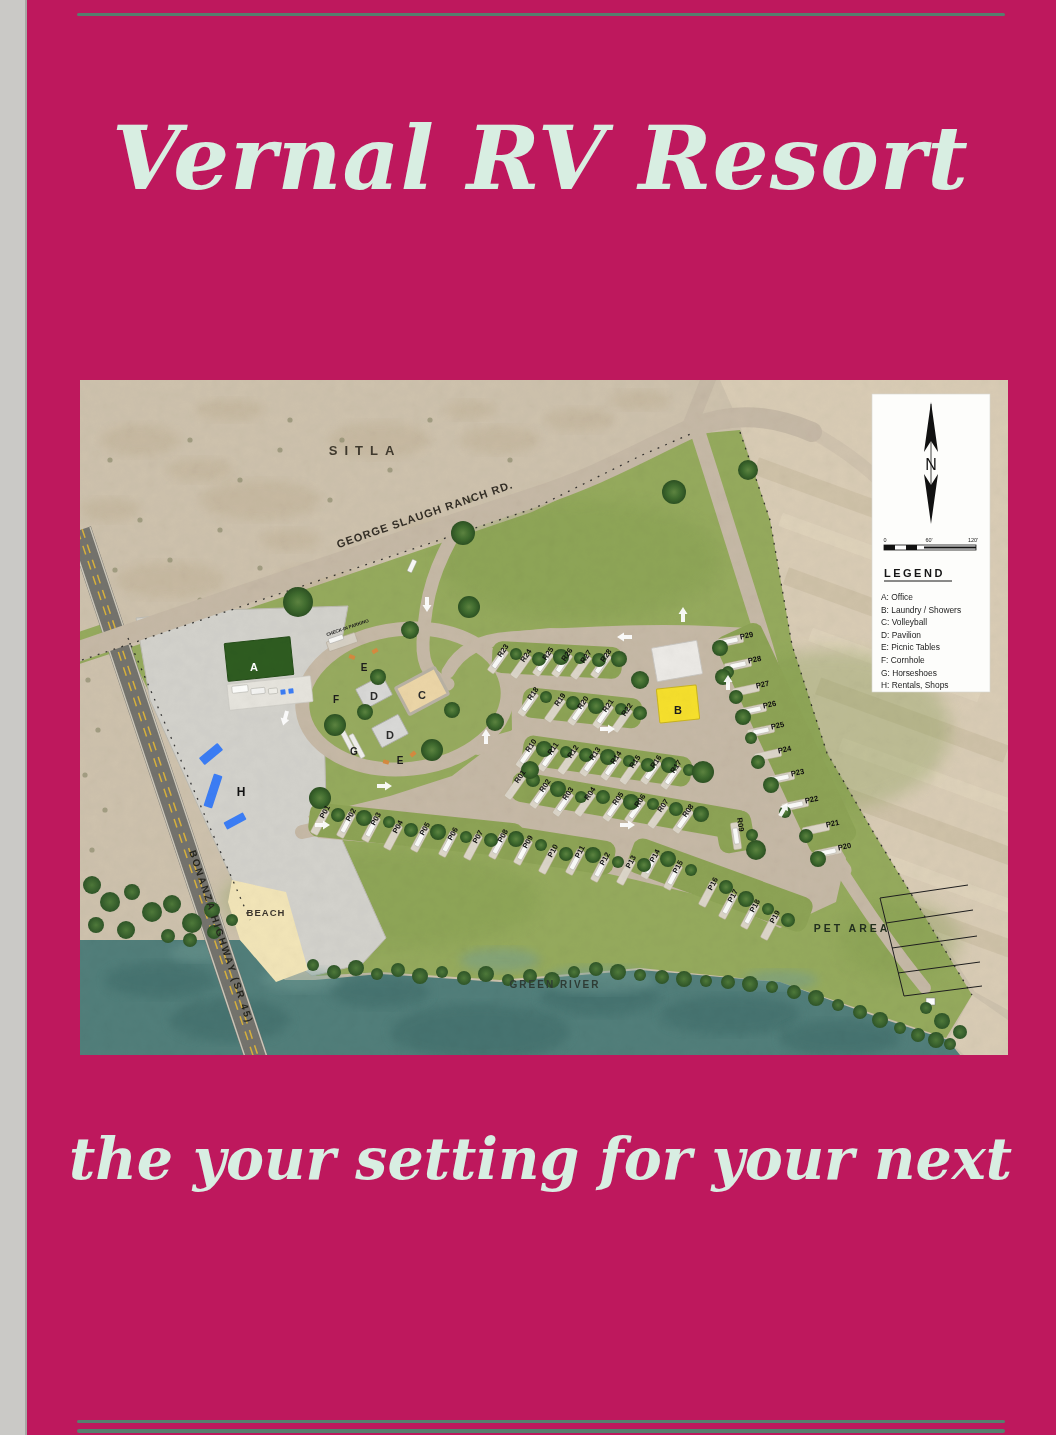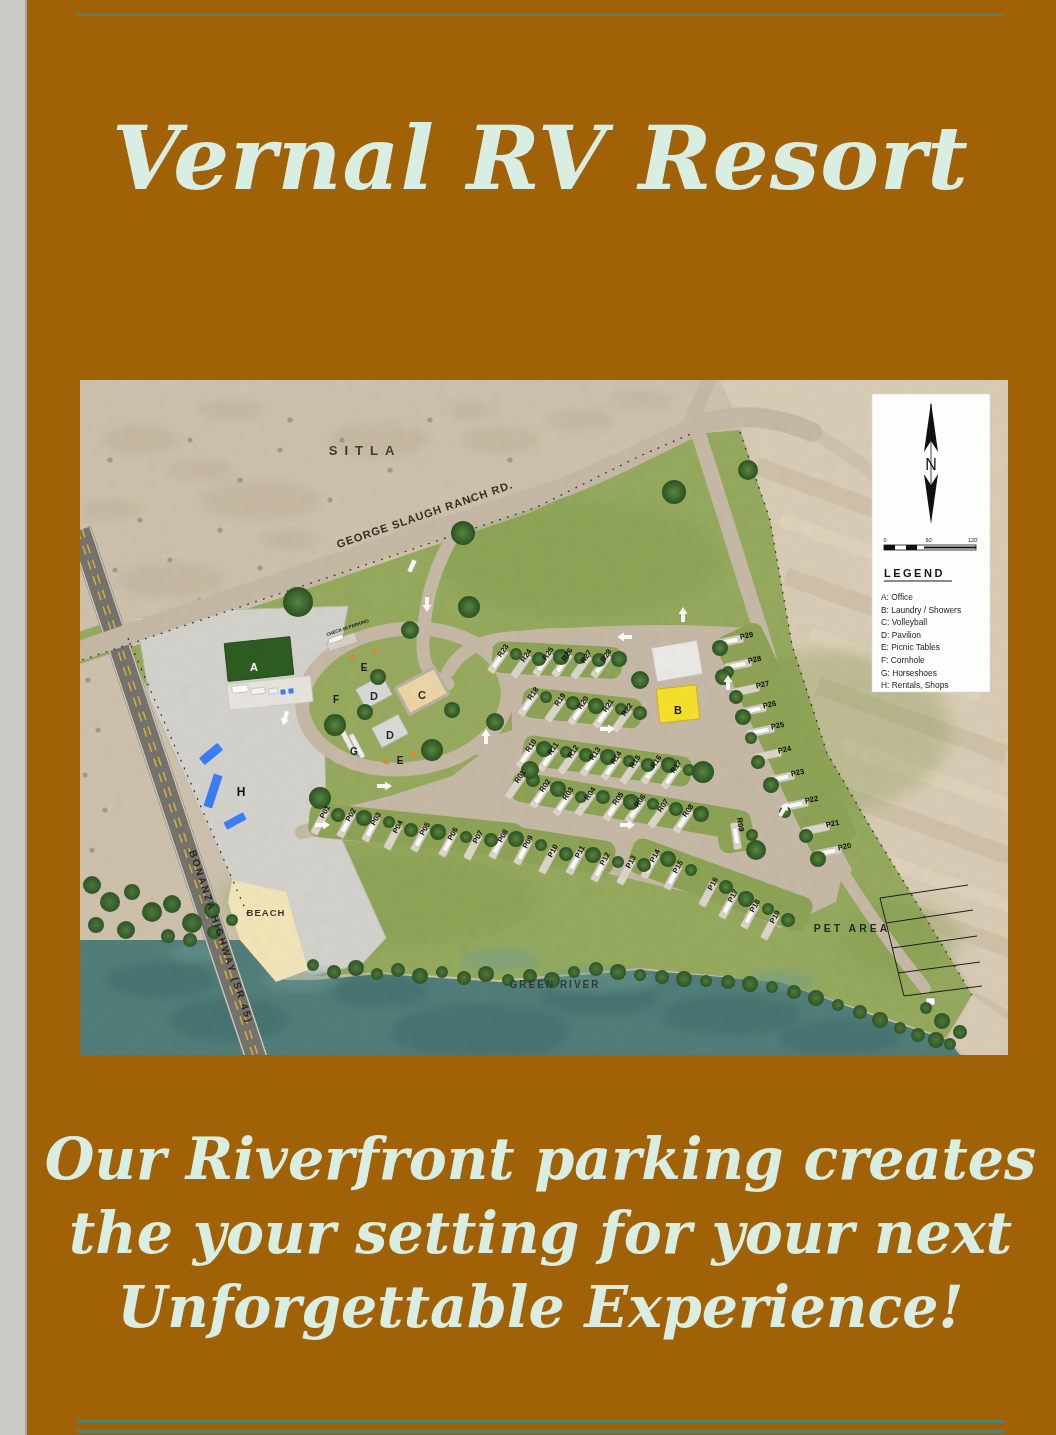--- a/index.html
+++ b/index.html
@@ -1,16 +1,16 @@
 <!DOCTYPE html>
 <html><head>
 <meta charset="utf-8">
 <style>
   html,body{margin:0;padding:0;background:#16463a;}
-  .page{position:relative;width:1056px;height:1435px;background:#a16207;overflow:hidden;
+  .page{position:relative;width:1056px;height:1435px;background:#be185d;overflow:hidden;
         font-family:"Liberation Sans",sans-serif;}
   .side-strip{position:absolute;left:0;top:0;width:25px;height:100%;background:#cac9c6;
         border-right:2px solid #a7a6a3;}
   .divider{position:absolute;left:77px;width:928px;background:#567f6e;border-radius:2px;}
   .divider.top{top:13px;height:3px;}
   .divider.b1{top:1420px;height:3px;}
   .divider.b2{top:1429px;height:4px;}
   .title{position:absolute;left:25px;right:0;top:92px;text-align:center;
          font-family:"DejaVu Serif",serif;font-style:italic;font-weight:700;
          font-size:88px;line-height:132px;color:#d8eee2;letter-spacing:1px;}
@@ -579,20 +579,18 @@
             <text x="9" y="256.4" font-size="8.4" fill="#1c1c1c">E: Picnic Tables</text>
             <text x="9" y="269" font-size="8.4" fill="#1c1c1c">F: Cornhole</text>
             <text x="9" y="281.6" font-size="8.4" fill="#1c1c1c">G: Horseshoes</text>
             <text x="9" y="294.2" font-size="8.4" fill="#1c1c1c">H: Rentals, Shops</text>
           </g>
     </g>
   </svg>
   </div>
 
   <div class="footer">
-    <div>Our Riverfront parking creates</div>
     <div>the your setting for your next</div>
-    <div>Unforgettable Experience!</div>
   </div>
 
   <div class="divider b1"></div>
   <div class="divider b2"></div>
 </div>
 
 </body></html>

